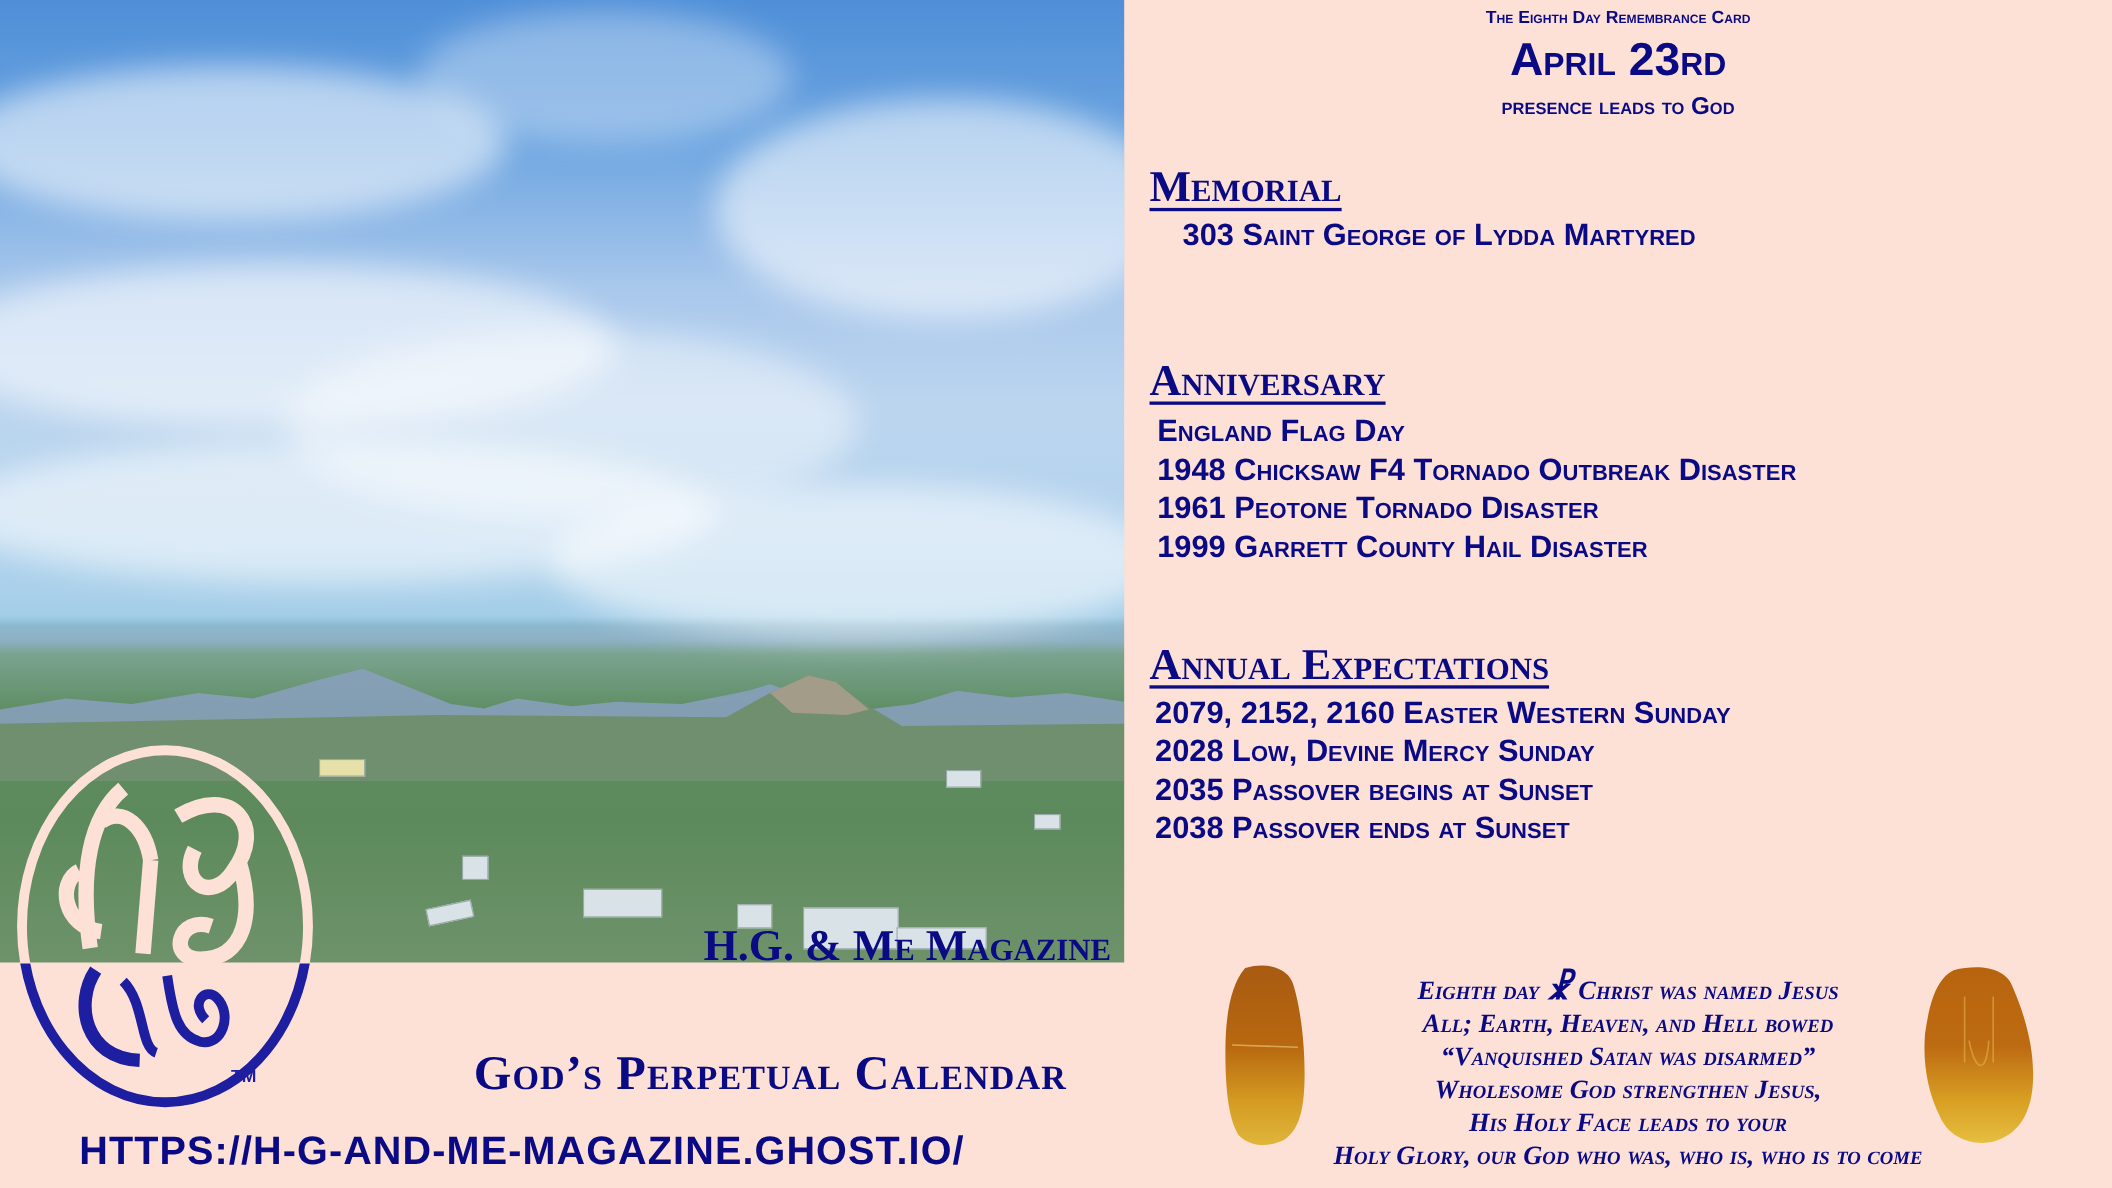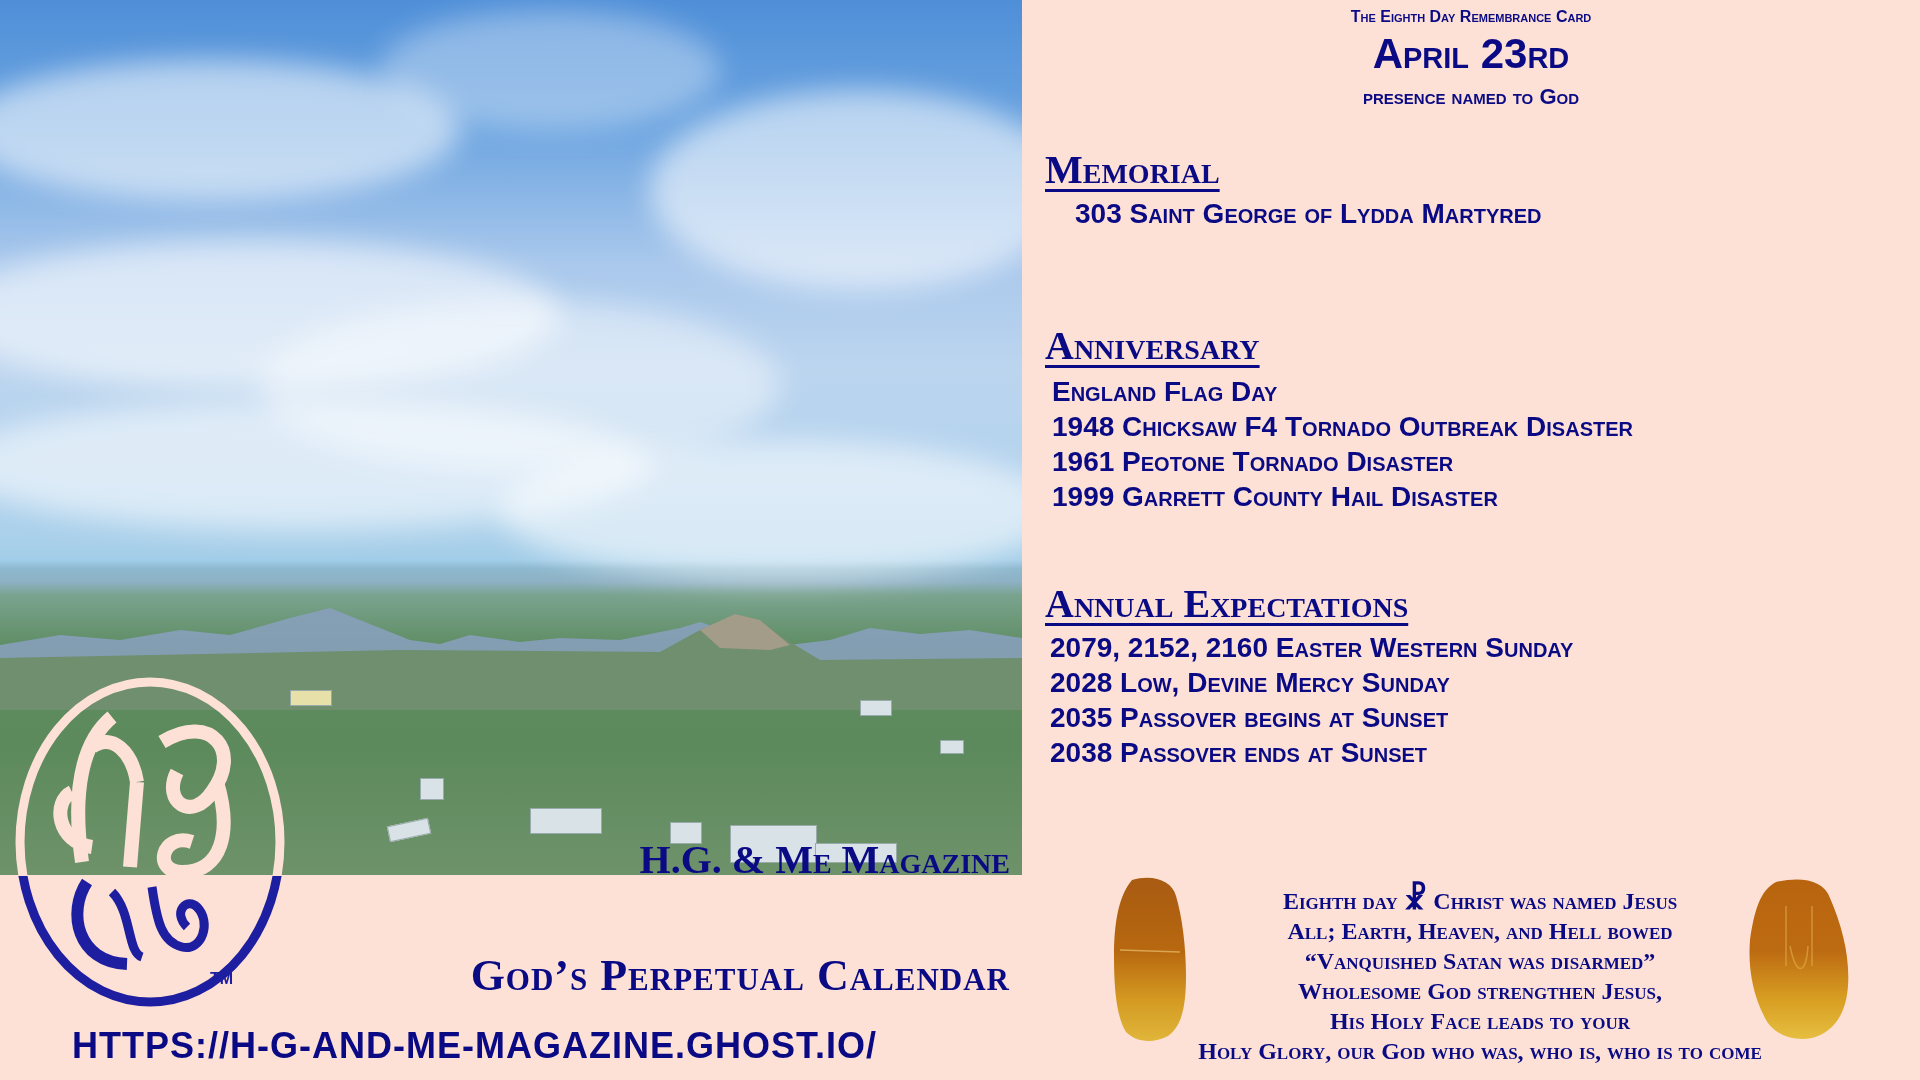--- a/index.html
+++ b/index.html
@@ -12,34 +12,34 @@
     background: linear-gradient(180deg,#4f8fd8 0%,#6aa3e0 14%,#a9c8ec 30%,#bcd5ef 42%,#b3d3ee 55%,#a9d0ea 62%,#a2cde8 64%,#8db8cf 65%,#8eb1c4 66.5%,#7aa38f 68%,#5e8d62 74%,#5c8a5c 85%,#6e926a 100%); }
   .cloud { position:absolute; border-radius:50%; background:rgba(255,255,255,0.55); filter:blur(14px); }
   .mtn { position:absolute; }
   .house { position:absolute; background:#d9e2e6; border:1px solid #9aa; }
 
   
   #logo { position:absolute; left:12px; top:672px; width:276px; height:338px; }
 
   
   #brand-title { position:absolute; right:910px; top:836px; font-size:40px; white-space:nowrap; font-family:"Liberation Serif", serif; }
-  #brand-sub { position:absolute; right:910px; top:950px; font-size:44px; white-space:nowrap; font-family:"Liberation Serif", serif; letter-spacing:1px; }
+  #brand-sub { position:absolute; right:950px; top:950px; font-size:44px; white-space:nowrap; font-family:"Liberation Serif", serif; letter-spacing:1px; }
   #brand-url { position:absolute; left:72px; top:1025px; font-size:36px; white-space:nowrap; font-family:"Liberation Sans", sans-serif; letter-spacing:1px; }
 
   
   #hdr { position:absolute; left:1022px; width:898px; top:0; text-align:center; }
   #hdr-label { position:absolute; left:0; right:0; top:8px; font-size:16px; }
   #hdr-date { position:absolute; left:0; right:0; top:30px; font-size:42px; }
   #hdr-sub { position:absolute; left:0; right:0; top:84px; font-size:22px; }
 
   .sec-title { position:absolute; left:1045px; font-size:40px; text-decoration:underline; text-decoration-thickness:3px; text-underline-offset:6px; font-family:"Liberation Serif", serif; }
   .item { position:absolute; font-size:28px; white-space:nowrap; }
 
   
-  #prayer { position:absolute; left:1100px; width:760px; top:884px; text-align:center; font-size:24px; line-height:30px; font-family:"Liberation Serif", serif; }
+  #prayer { position:absolute; left:1100px; width:760px; top:884px; text-align:center; font-size:24px; line-height:30px; font-family:"Liberation Serif", serif;font-style:italic; }
   #prayer .line { display:block; white-space:nowrap; }
   .face { position:absolute; }
 </style>
 </head>
 <body>
 
 <div id="photo">
   <div class="cloud" style="left:-40px;top:60px;width:500px;height:140px;"></div>
   <div class="cloud" style="left:380px;top:10px;width:340px;height:120px;opacity:.6"></div>
   <div class="cloud" style="left:650px;top:90px;width:420px;height:200px;"></div>
@@ -85,21 +85,21 @@
   <text x="198" y="312" font-size="16" fill="#1e1ea0" font-family="Liberation Sans, sans-serif" font-weight="bold">TM</text>
 </svg>
 
 <div id="brand-title" class="sc">H.G. &amp; Me Magazine</div>
 <div id="brand-sub" class="sc">God’s Perpetual Calendar</div>
 <div id="brand-url" class="sc">HTTPS://H-G-AND-ME-MAGAZINE.GHOST.IO/</div>
 
 <div id="hdr">
   <div id="hdr-label" class="sc">The Eighth Day Remembrance Card</div>
   <div id="hdr-date" class="sc">April 23rd</div>
-  <div id="hdr-sub" class="sc">presence named to God</div>
+  <div id="hdr-sub" class="sc">presence leads to God</div>
 </div>
 
 <div class="sec-title sc" style="top:146px">Memorial</div>
 <div class="item sc" style="left:1075px;top:198px">303 Saint George of Lydda Martyred</div>
 
 <div class="sec-title sc" style="top:322px">Anniversary</div>
 <div class="item sc" style="left:1052px;top:376px">England Flag Day</div>
 <div class="item sc" style="left:1052px;top:411px">1948 Chicksaw F4 Tornado Outbreak Disaster</div>
 <div class="item sc" style="left:1052px;top:446px">1961 Peotone Tornado Disaster</div>
 <div class="item sc" style="left:1052px;top:481px">1999 Garrett County Hail Disaster</div>

